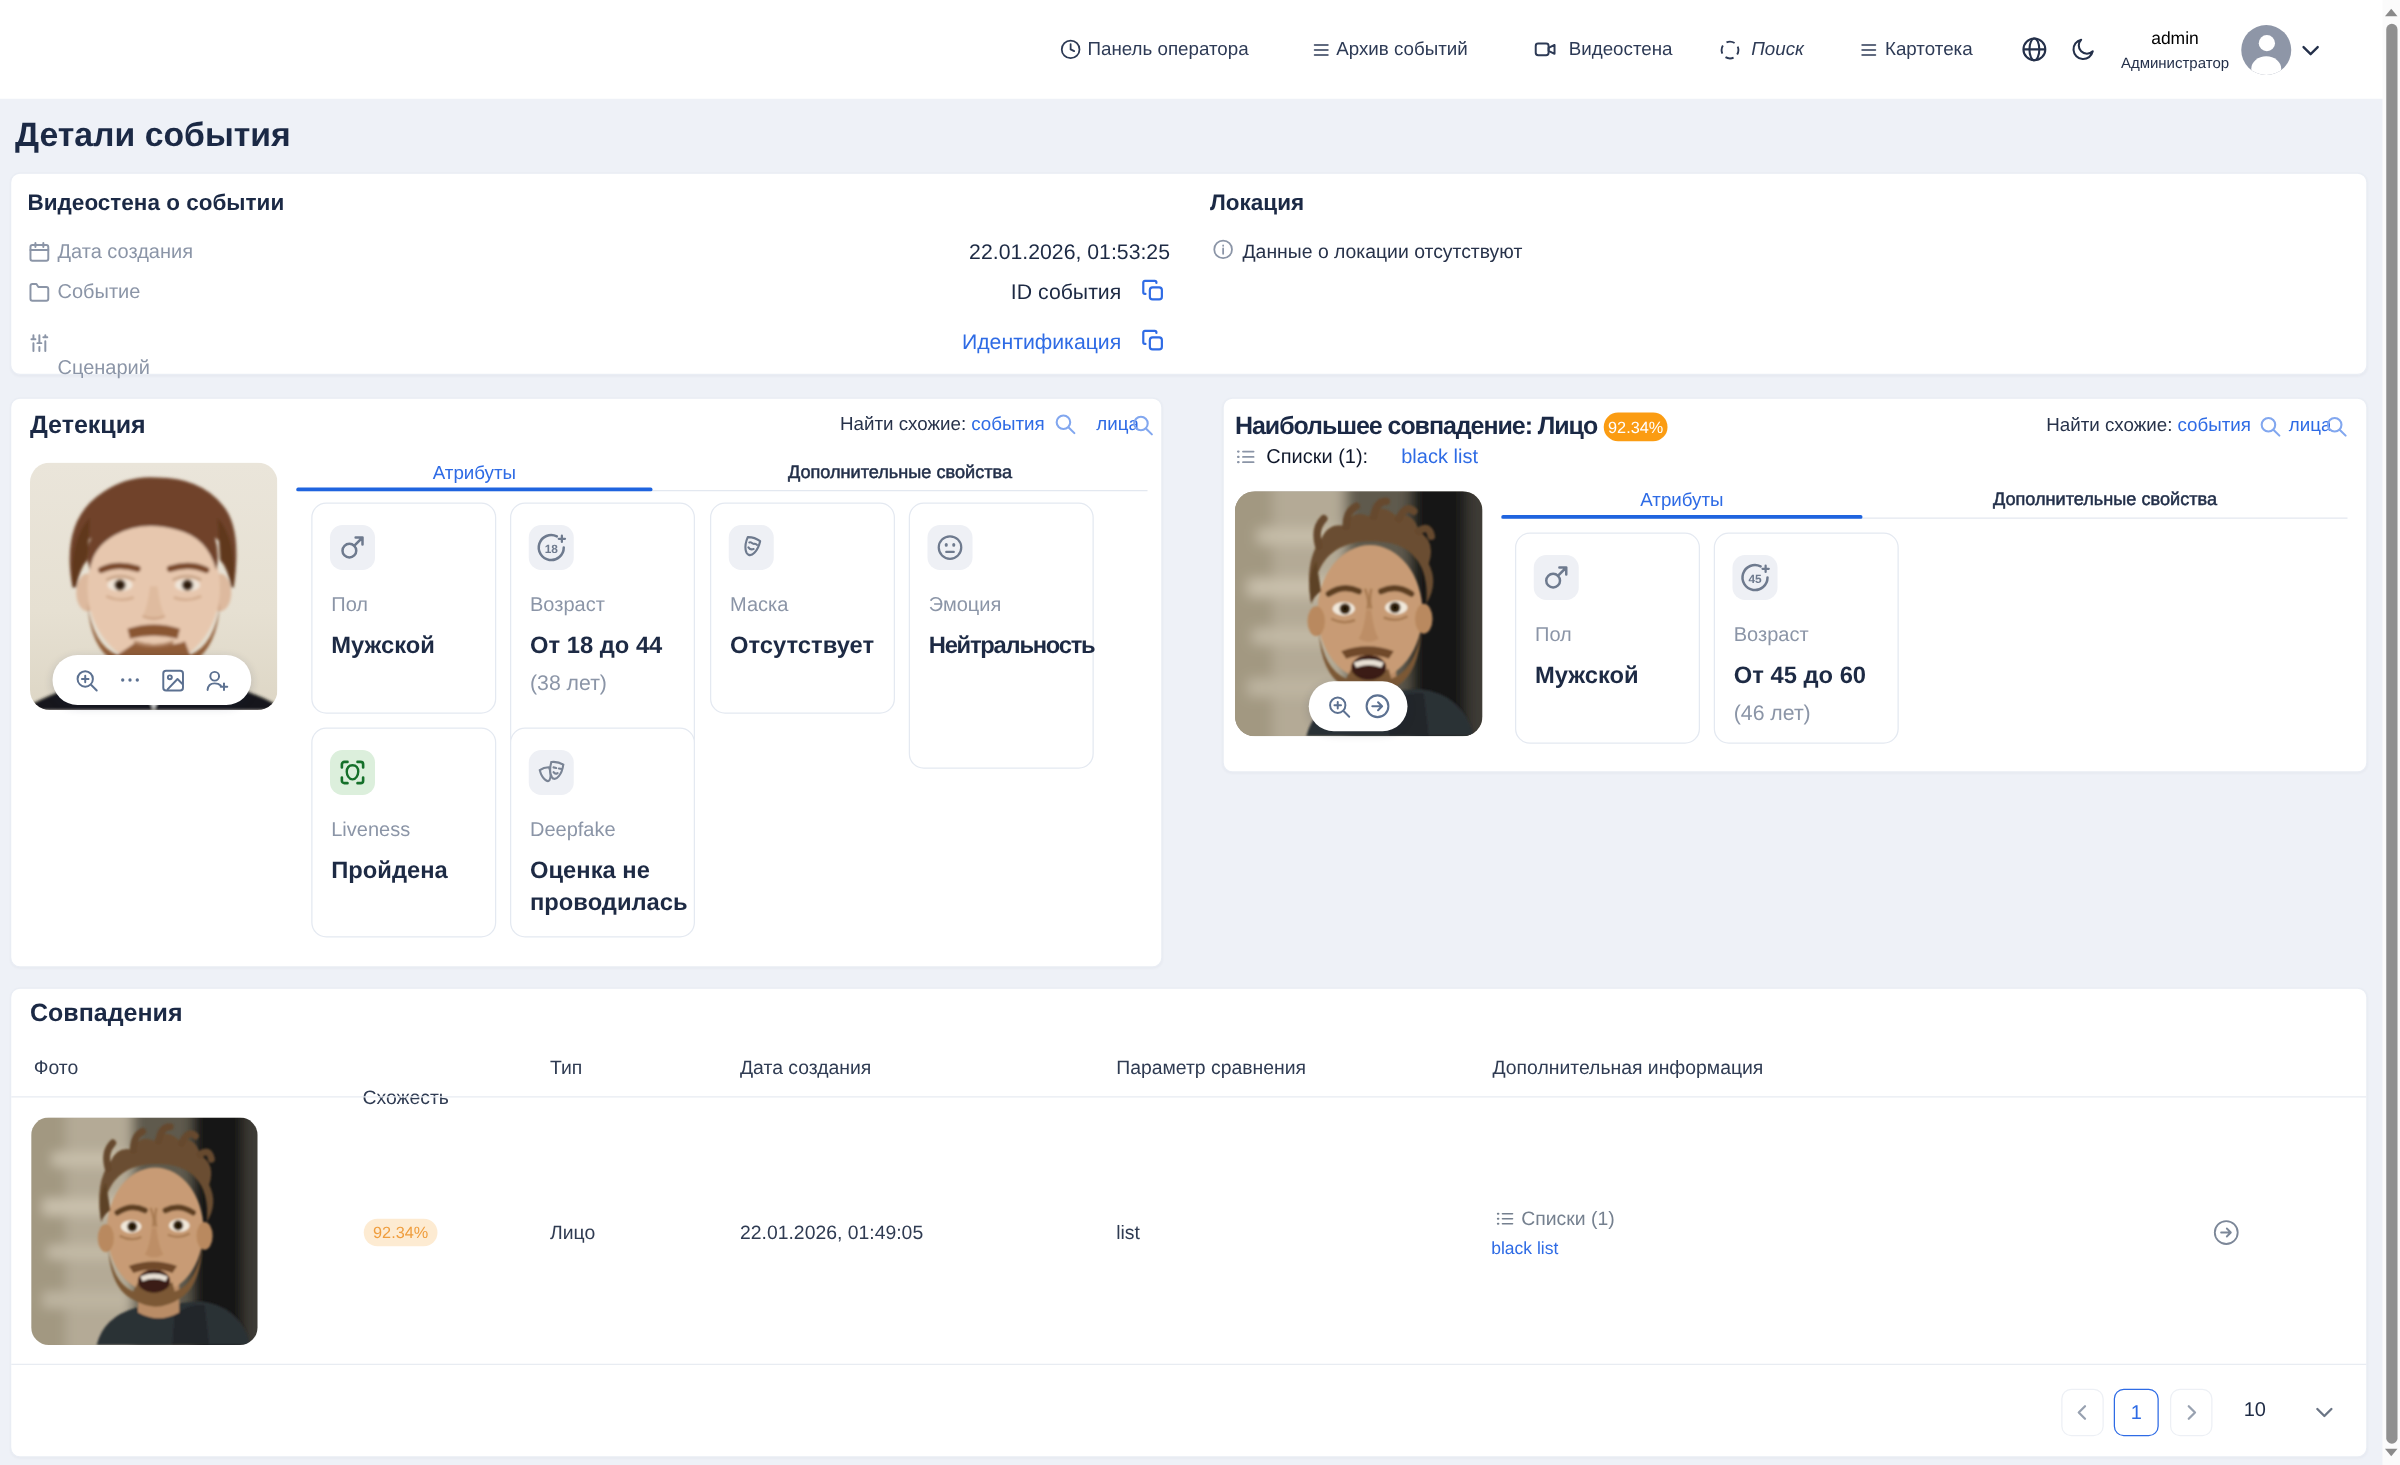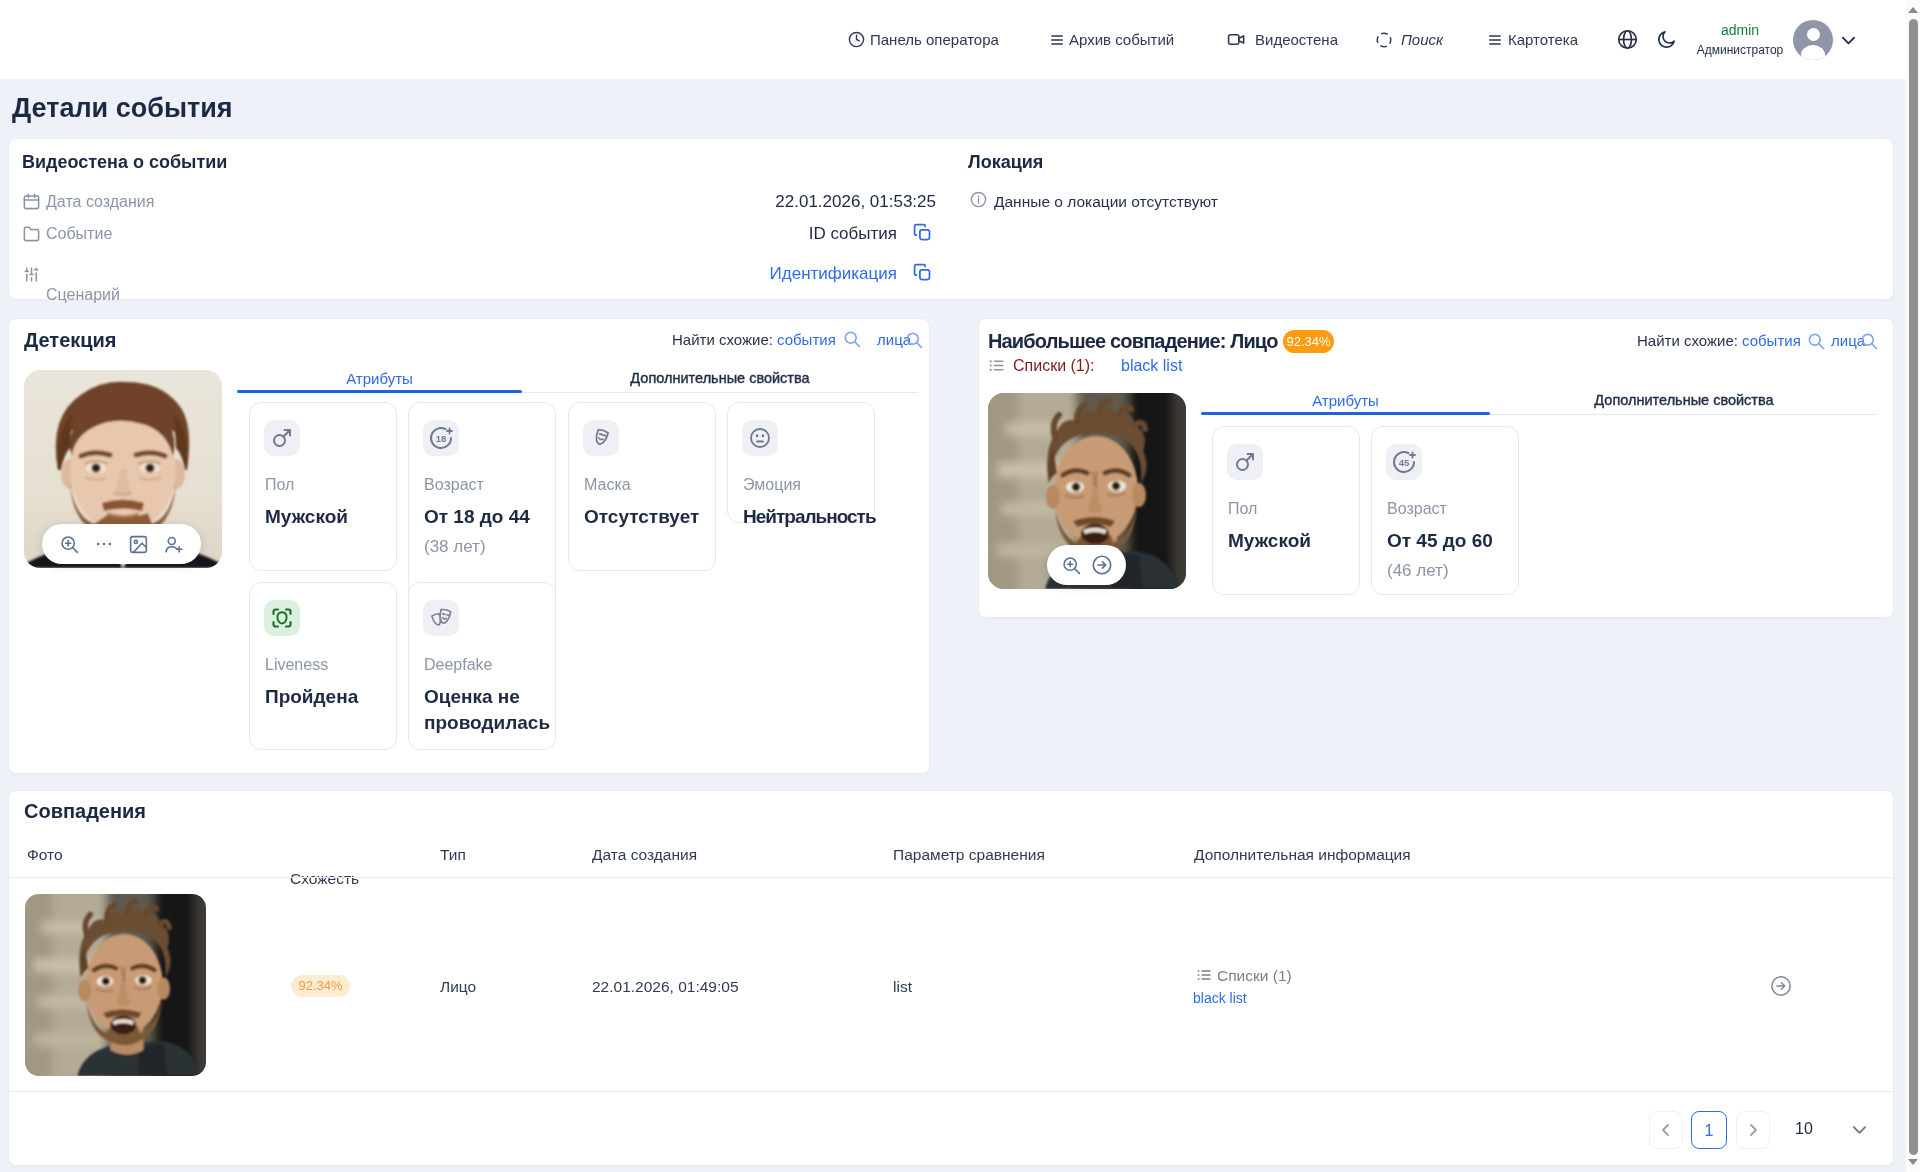--- a/index.html
+++ b/index.html
@@ -64,21 +64,21 @@
       <path d="M2 12h20"></path>
       <ellipse cx="12" cy="12" rx="4.5" ry="10"></ellipse>
     </svg>
 </div>
 <div class="abs" style="left:1656px; top:29px;">
   <svg class="ic" width="21" height="21" viewBox="0 0 24 24" fill="none" stroke="#24304a" stroke-width="1.9">
       <path d="M20.8 13.8A8.9 8.9 0 1 1 10.2 3.2a7 7 0 0 0 10.6 10.6z" stroke-linejoin="round"></path>
     </svg>
 </div>
 <div class="abs" style="left:1692px; top:22px; width:96px; text-align:center;">
-  <div style="font-size:14px; color:#15803d;">admin</div>
+  <div style="font-size:14px; color:#000000;">admin</div>
   <div style="font-size:12px; color:#24304a; margin-top:5px;">Администратор</div>
 </div>
 <div class="abs" style="left:1793px; top:20px; width:40px; height:40px; border-radius:50%; background:#8e96a7; overflow:hidden;">
   <div class="abs" style="left:13.5px; top:7.5px; width:13px; height:13px; border-radius:50%; background:#fff;"></div>
   <div class="abs" style="left:8px; top:24.5px; width:24px; height:20px; border-radius:50%; background:#fff;"></div>
 </div>
 <div class="abs" style="left:1840px; top:33px;">
   <svg class="ic" width="17" height="14" viewBox="0 0 18 14" fill="none" stroke="#24304a" stroke-width="2">
       <path d="M3 4.5 9 10.5 15 4.5" stroke-linecap="round" stroke-linejoin="round"></path>
     </svg>
@@ -266,21 +266,21 @@
       <svg class="ic" width="24" height="24" viewBox="0 0 24 24" fill="none" stroke="#6e7a8e" stroke-width="1.7">
         <g transform="rotate(18 12 12)">
           <path d="M6.8 5 Q12 3.2 17.2 5 Q17.8 11 15.7 15.2 Q14.2 18.2 12 18.2 Q9.8 18.2 8.3 15.2 Q6.2 11 6.8 5 Z" stroke-linejoin="round"></path>
           <path d="M9.3 8.6 q1.3 -.9 2.6 0 M13.1 8.6 q1.3 -.9 2.6 0 M9.8 12.6 q2.2 1.7 4.4 0" stroke-linecap="round"></path>
         </g>
       </svg>
     </div>
   <div class="lab">Маска</div>
     <div class="val">Отсутствует</div>
 </div>
-<div class="attr" style="left:727px; top:402px; height:121px;">
+<div class="attr" style="left:727px; top:402px; height:213px;">
   <div class="isq">
       <svg class="ic" width="24" height="24" viewBox="0 0 24 24" fill="none" stroke="#6e7a8e" stroke-width="1.8">
         <circle cx="12" cy="12" r="9"></circle>
         <path d="M9 15.5h6" stroke-linecap="round"></path>
         <path d="M9 9.5v.6M15 9.5v.6" stroke-width="2.4" stroke-linecap="round"></path>
       </svg>
     </div>
   <div class="lab">Эмоция</div>
     <div class="val" style="letter-spacing:-1px;">Нейтральность</div>
 </div>
@@ -330,21 +330,21 @@
       <path d="M15.5 15.5 21 21" stroke-linecap="round"></path>
     </svg>
   </div>
 
 <div class="abs" style="left:988px; top:357px;">
     <svg class="ic" width="17" height="17" viewBox="0 0 24 24" fill="none" stroke="#8b95a7" stroke-width="2">
       <path d="M9 6h12M9 12h12M9 18h12" stroke-linecap="round"></path>
       <path d="M3.5 6h.5M3.5 12h.5M3.5 18h.5" stroke-linecap="round" stroke-width="2.6"></path>
     </svg>
   </div>
-<div class="abs" style="left:1013px; top:357px; font-size:16px; color:#7f1d1d;">Списки (1):</div>
+<div class="abs" style="left:1013px; top:357px; font-size:16px; color:#0f172a;">Списки (1):</div>
 <div class="abs blue" style="left:1121px; top:357px; font-size:16px;">black list</div>
 
 <div class="abs" style="left:988px; top:393px; width:198px; height:196px; border-radius:16px; overflow:hidden;">
 <svg width="198" height="196" viewBox="0 0 198 196">
   <defs>
     <filter id="bgblur" x="-20%" y="-20%" width="140%" height="140%">
           <feGaussianBlur stdDeviation="5"></feGaussianBlur>
         </filter>
     <filter id="soft2">
           <feGaussianBlur stdDeviation="1"></feGaussianBlur>

